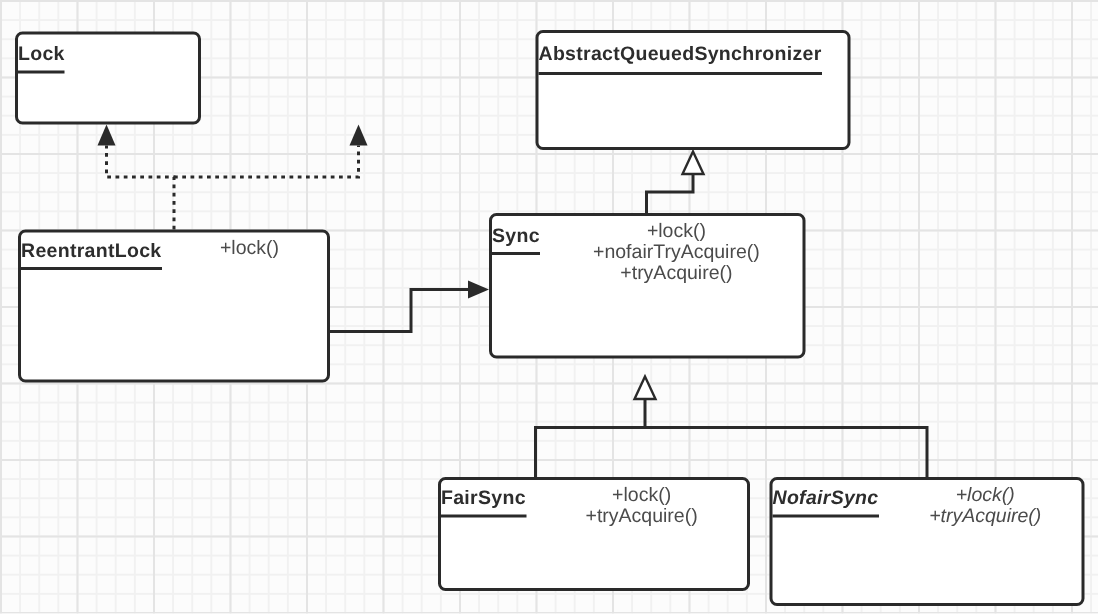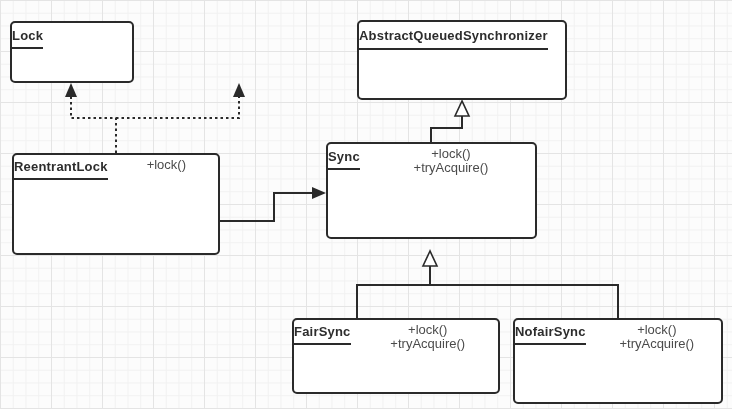--- a/index.html
+++ b/index.html
@@ -61,32 +61,33 @@
       <div class="sec empty" style="height: 26px;"></div>
       <div class="sec methods" style="height: 27px;">
         <div class="m">+lock()</div>
       </div>
     </div>
     <div class="cls" style="left: 326px; top: 142px; width: 211px; height: 97px;">
       <div class="sec title" style="height: 26px;">Sync</div>
       <div class="sec empty" style="height: 27px;"></div>
       <div class="sec methods" style="height: 40px;">
         <div class="m">+lock()</div>
+        <div class="m">+nofairTryAcquire()</div>
         <div class="m">+tryAcquire()</div>
       </div>
     </div>
     <div class="cls" style="left: 252px; top: 318px; width: 208px; height: 76px; margin-left: 40px;">
       <div class="sec title" style="height: 25px;">FairSync</div>
       <div class="sec empty" style="height: 26px;"></div>
       <div class="sec methods" style="height: 26px;">
         <div class="m">+lock()</div>
         <div class="m">+tryAcquire()</div>
       </div>
     </div>
-    <div class="cls" style="left: 513px; top: 318px; width: 210px; height: 86px;">
+    <div class="cls" style="left: 513px; top: 318px; width: 210px; height: 86px; font-style: italic;">
       <div class="sec title" style="height: 25px;">NofairSync</div>
       <div class="sec empty" style="height: 30px;"></div>
       <div class="sec methods" style="height: 27px;">
         <div class="m">+lock()</div>
         <div class="m">+tryAcquire()</div>
       </div>
     </div>
   </div>
 
 </body></html>

